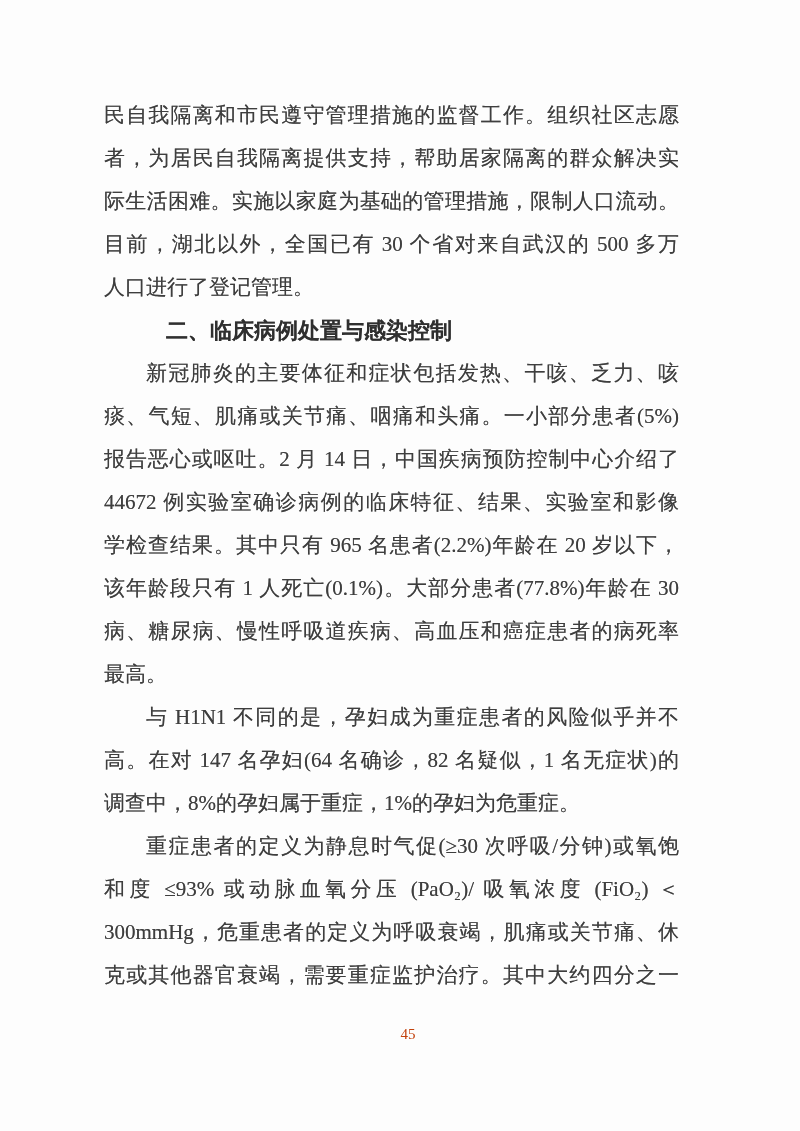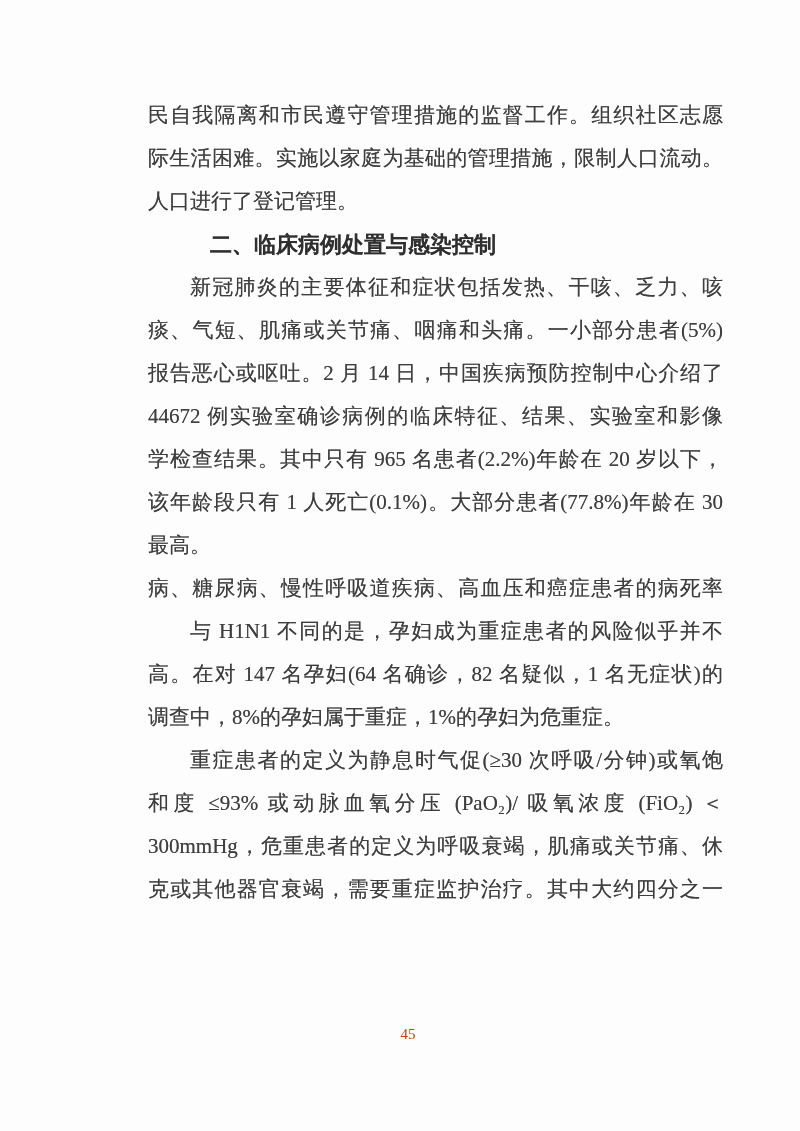--- a/index.html
+++ b/index.html
@@ -17,21 +17,20 @@
   .page {
     position: absolute;
     inset: 0;
     background: #fdfdfd;
   }
   .content {
     position: absolute;
     left: 104px;
     top: 94px;
     width: 575px;
-    margin-left: 44px;
   }
   .line {
     height: 43px;
     line-height: 43px;
     font-size: 21px;
     color: #3e3e3e;
     text-align: justify;
     text-align-last: justify;
     overflow: hidden;
     white-space: normal;
@@ -67,31 +66,33 @@
     color: #c2410c;
     font-family: "Liberation Serif", "DejaVu Serif", serif;
   }
 </style>
 </head>
 <body>
 
 <div class="page">
   <div class="content">
       <div class="line">民自我隔离和市民遵守管理措施的监督工作。组织社区志愿</div>
+      <div class="line">者，为居民自我隔离提供支持，帮助居家隔离的群众解决实</div>
       <div class="line">际生活困难。实施以家庭为基础的管理措施，限制人口流动。</div>
+      <div class="line">目前，湖北以外，全国已有 30 个省对来自武汉的 500 多万</div>
       <div class="line lastline">人口进行了登记管理。</div>
       <div class="line heading-line">二、临床病例处置与感染控制</div>
       <div class="line indent">新冠肺炎的主要体征和症状包括发热、干咳、乏力、咳</div>
       <div class="line">痰、气短、肌痛或关节痛、咽痛和头痛。一小部分患者(5%)</div>
       <div class="line">报告恶心或呕吐。2 月 14 日，中国疾病预防控制中心介绍了</div>
       <div class="line">44672 例实验室确诊病例的临床特征、结果、实验室和影像</div>
       <div class="line">学检查结果。其中只有 965 名患者(2.2%)年龄在 20 岁以下，</div>
       <div class="line">该年龄段只有 1 人死亡(0.1%)。大部分患者(77.8%)年龄在 30</div>
+      <div class="line">病、糖尿病、慢性呼吸道疾病、高血压和癌症患者的病死率</div>
       <div class="line lastline">最高。</div>
-      <div class="line">病、糖尿病、慢性呼吸道疾病、高血压和癌症患者的病死率</div>
       <div class="line indent">与 H1N1 不同的是，孕妇成为重症患者的风险似乎并不</div>
       <div class="line">高。在对 147 名孕妇(64 名确诊，82 名疑似，1 名无症状)的</div>
       <div class="line lastline">调查中，8%的孕妇属于重症，1%的孕妇为危重症。</div>
       <div class="line indent">重症患者的定义为静息时气促(≥30 次呼吸/分钟)或氧饱</div>
       <div class="line">和度 ≤93% 或动脉血氧分压 (PaO₂)/ 吸氧浓度 (FiO₂) ＜</div>
       <div class="line">300mmHg，危重患者的定义为呼吸衰竭，肌痛或关节痛、休</div>
       <div class="line">克或其他器官衰竭，需要重症监护治疗。其中大约四分之一</div>
     </div>
   <div class="pagenum">45</div>
 </div>

